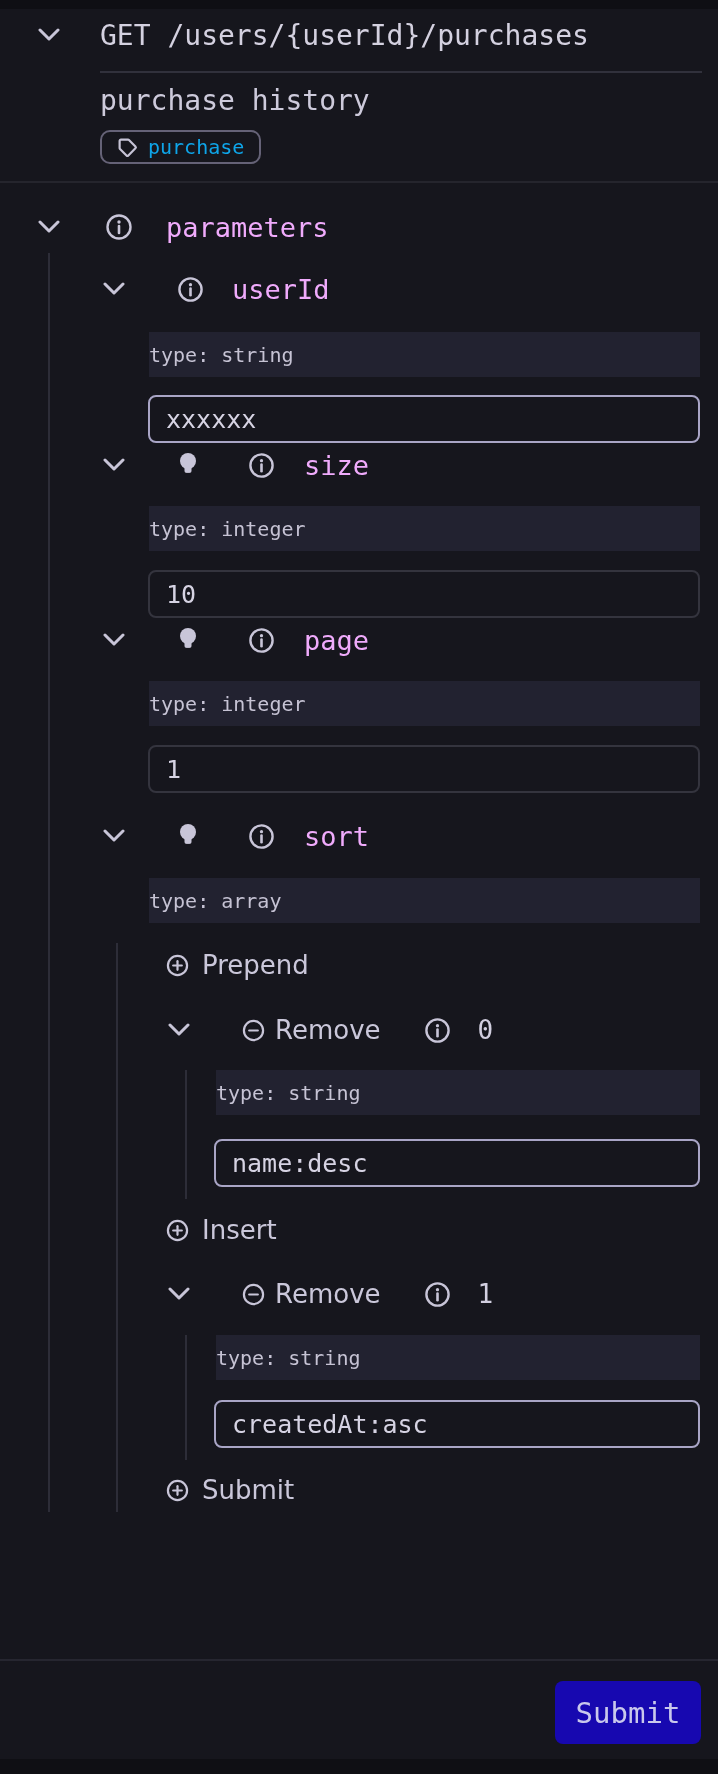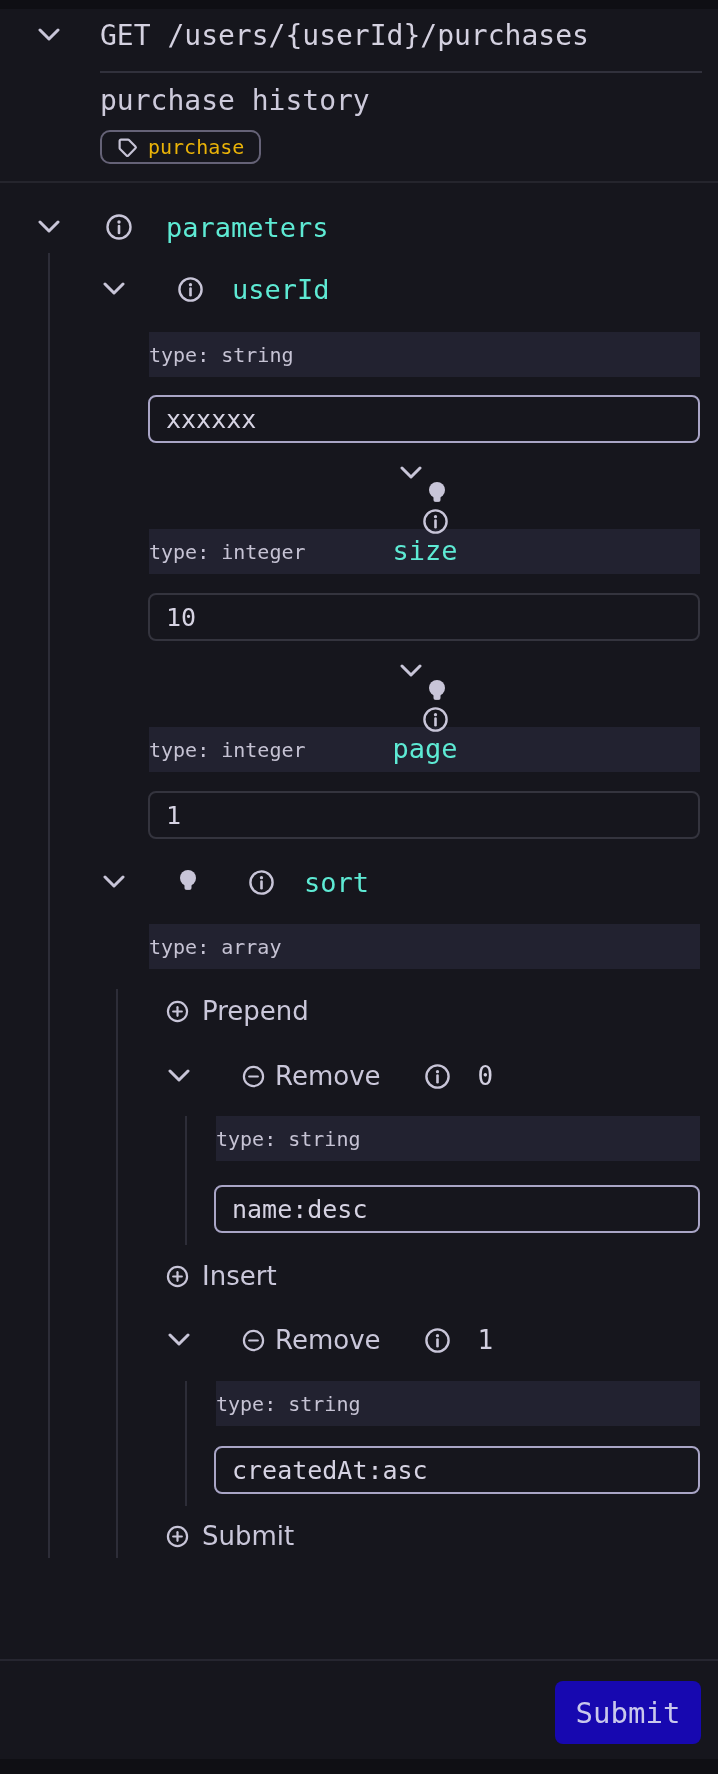--- a/index.html
+++ b/index.html
@@ -20,31 +20,31 @@
   
   .op-header{flex:0 0 auto;}
   .title-row{display:flex;align-items:center;padding-left:38px;margin-top:8px;height:36px;}
   .op-title{margin-left:40px;font-size:28px;color:#d4d1e0;white-space:nowrap;}
   .title-divider{height:2px;background:#31313c;margin:18px 16px 0 100px;}
   .op-desc{margin:13px 0 0 100px;font-size:28px;line-height:30px;color:#cdcadb;}
   .tag-badge{
     display:inline-flex;align-items:center;gap:10px;
     margin:14px 0 0 100px;height:34px;padding:0 15px;
     border:2px solid rgba(167,163,193,0.55);border-radius:10px;
-    color:#eab308;font-size:20px;box-sizing:border-box;
+    color:#0ea5e9;font-size:20px;box-sizing:border-box;
   }
   .section-divider{height:2px;background:#25252d;margin-top:17px;flex:0 0 auto;}
 
   
   .icn{flex:0 0 auto;display:block;}
   .icn *{vector-effect:non-scaling-stroke;}
 
   
   .trow{display:flex;align-items:center;height:44px;}
-  .row-label{font-size:27px;color:#5eead4;white-space:nowrap;}
+  .row-label{font-size:27px;color:#f0abfc;white-space:nowrap;}
   .params-head{height:52px;margin-top:18px;padding-left:38px;display:flex;align-items:center;}
   .params-head .row-label{margin-left:33px;}
   .params-head .info{margin-left:45px;}
 
   .params-children{margin-left:48px;border-left:2px solid #2d2d38;}
   .param-row{padding-left:53px;}
   .param-row .slot1{margin-left:52px;}
   .param-row .slot2{margin-left:49px;}
   .param-row .lbl-after-info{margin-left:28px;}
   .param-row .lbl-after-slot2{margin-left:29px;}
@@ -73,21 +73,21 @@
   .item-row .info{margin-left:43px;}
   .item-index{margin-left:27px;font-size:26px;color:#d2cfe0;}
 
   .item-children{margin-left:67px;border-left:2px solid #2d2d38;padding-bottom:12px;}
   .item-children .type-badge{margin-left:29px;}
   .item-children .value-input{margin-left:27px;width:calc(100% - 45px);}
 
   
   .mt14{margin-top:14px;} .mt18{margin-top:18px;} .mt19{margin-top:19px;}
   .mt20{margin-top:20px;} .mt21{margin-top:21px;} .mt22{margin-top:24px;}
-  .mt23{margin-top:23px;flex-direction:column;} .mt8{margin-top:8px;} .mt9{margin-top:9px;}
+  .mt23{} .mt8{margin-top:8px;} .mt9{margin-top:9px;}
 
   
   .spacer{flex:1 1 auto;}
   .footer-divider{height:2px;background:#262630;flex:0 0 auto;}
   .footer{flex:0 0 auto;height:98px;display:flex;justify-content:flex-end;}
   .submit-btn{
     margin:20px 17px 0 0;width:146px;height:63px;
     background:#1708b0;border:none;border-radius:8px;
     color:#c9c8ec;font-family:"DejaVu Sans Mono",monospace;font-size:29px;
     cursor:pointer;

